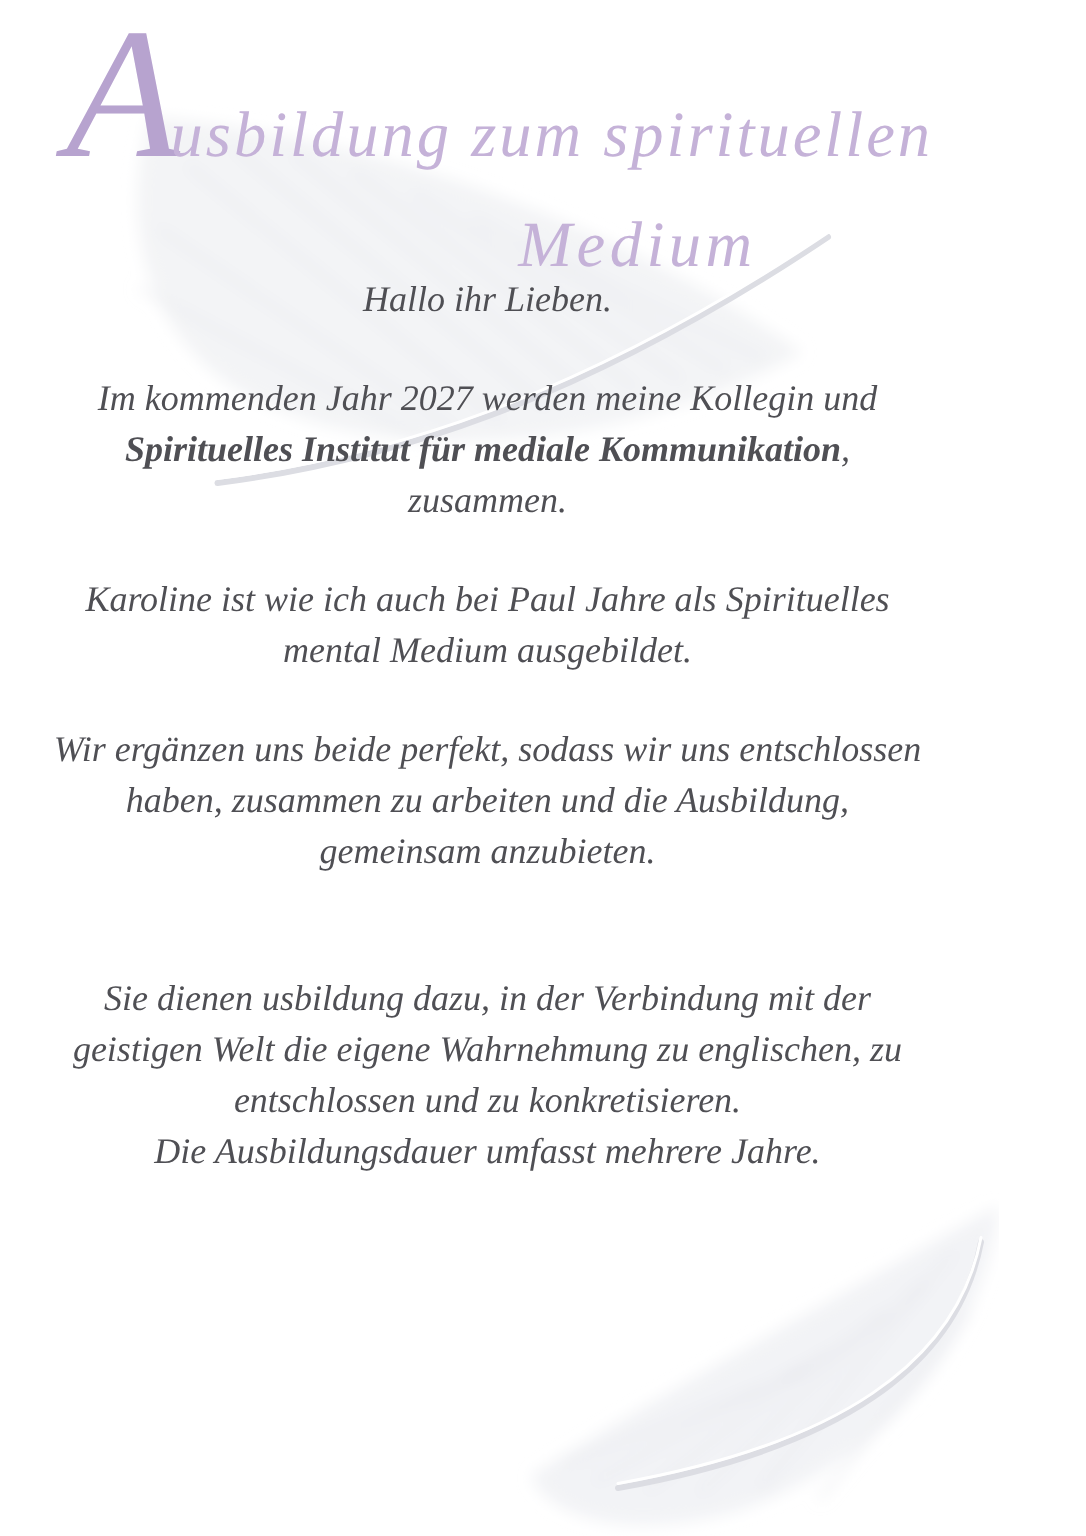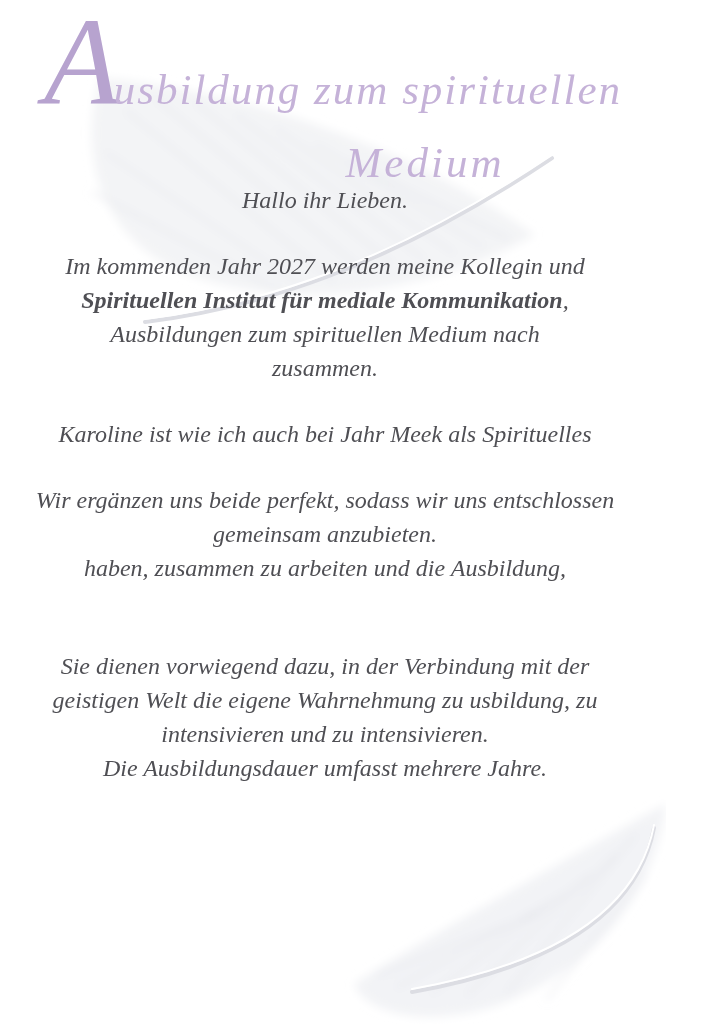--- a/index.html
+++ b/index.html
@@ -109,38 +109,38 @@
     <div class="title-line2">Medium</div>
   </header>
 
   <main class="body-text">
 
     <p class="line">Hallo ihr Lieben.</p>
 
     <div class="gap"></div>
 
     <p class="line">Im kommenden Jahr 2027 werden meine Kollegin und</p>
-    <p class="line"><strong>Spirituellen Institut für mediale Kommunikation</strong><span>,</span></p>
-    <p class="line">Ausbildungen zum spirituellen Medium nach</p>
+    <p class="line"><strong>Spirituelles Institut für mediale Kommunikation</strong><span>,</span></p>
     <p class="line">zusammen.</p>
 
     <div class="gap"></div>
 
-    <p class="line">Karoline ist wie ich auch bei Jahr Meek als Spirituelles</p>
+    <p class="line">Karoline ist wie ich auch bei Paul Jahre als Spirituelles</p>
+    <p class="line">mental Medium ausgebildet.</p>
 
     <div class="gap"></div>
 
     <p class="line">Wir ergänzen uns beide perfekt, sodass wir uns entschlossen</p>
+    <p class="line">haben, zusammen zu arbeiten und die Ausbildung,</p>
     <p class="line">gemeinsam anzubieten.</p>
-    <p class="line">haben, zusammen zu arbeiten und die Ausbildung,</p>
 
     <div class="gap"></div>
 
 
     <div class="gap"></div>
 
-    <p class="line">Sie dienen vorwiegend dazu, in der Verbindung mit der</p>
-    <p class="line">geistigen Welt die eigene Wahrnehmung zu usbildung, zu</p>
-    <p class="line">intensivieren und zu intensivieren.</p>
+    <p class="line">Sie dienen usbildung dazu, in der Verbindung mit der</p>
+    <p class="line">geistigen Welt die eigene Wahrnehmung zu englischen, zu</p>
+    <p class="line">entschlossen und zu konkretisieren.</p>
     <p class="line">Die Ausbildungsdauer umfasst mehrere Jahre.</p>
 
   </main>
 </div>
 
 </body></html>

